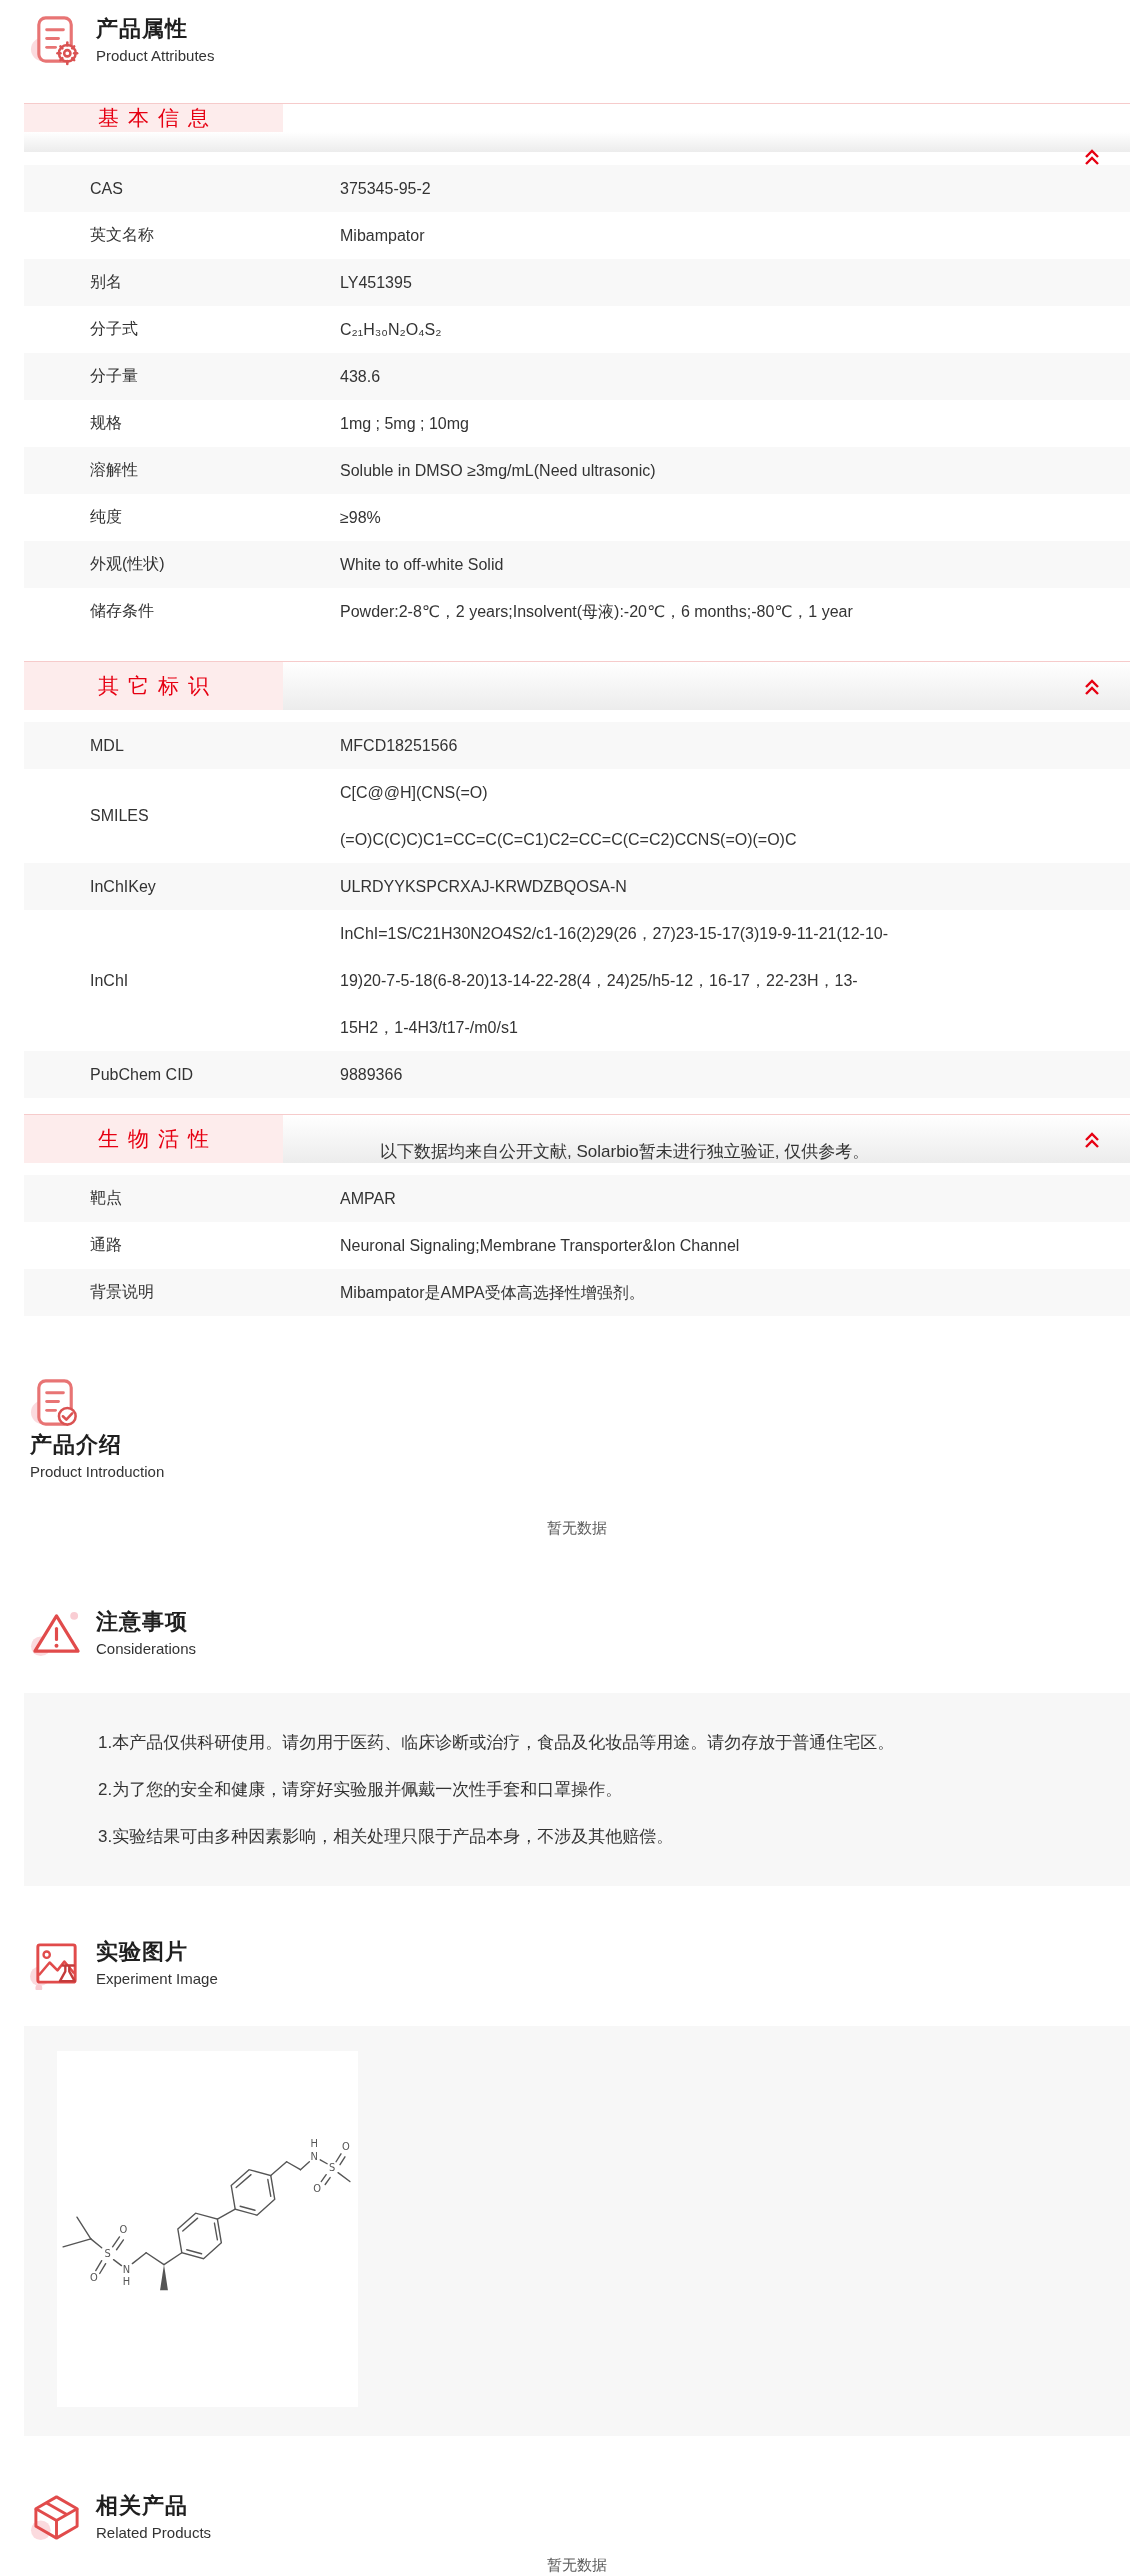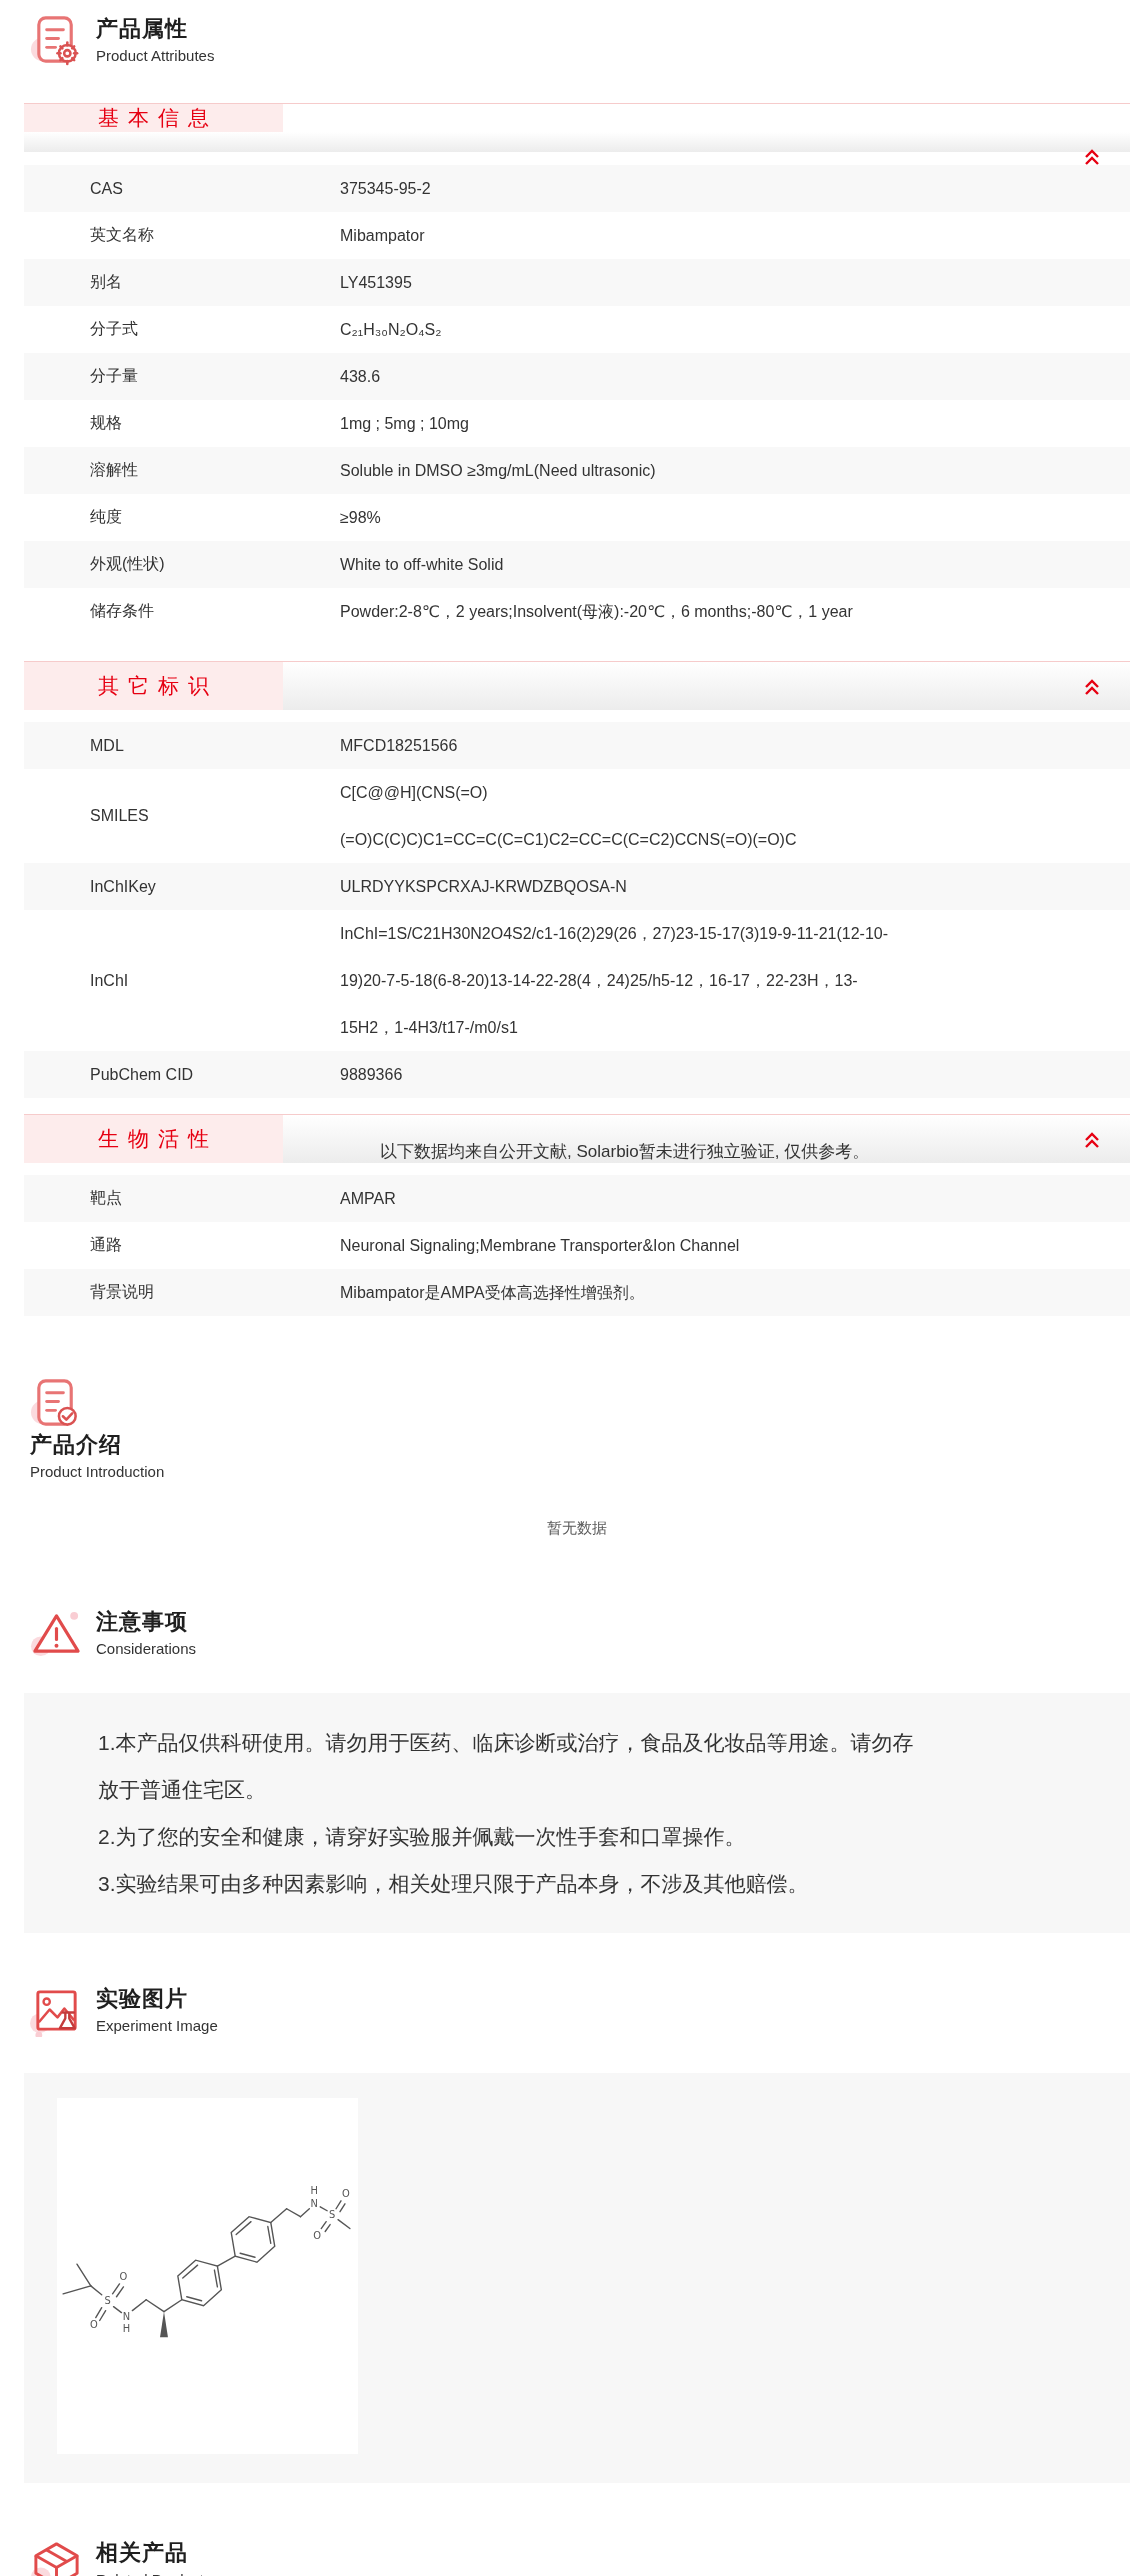--- a/index.html
+++ b/index.html
@@ -40,21 +40,21 @@
 
   .m-top26 { margin-top:26px; }
   .m-top16 { margin-top:16px; }
 
   .empty-data { text-align:center; font-size:15px; color:#5a5a5a; }
 
   
   .warn-box {
     margin-top:33px; background:#f7f7f7;
     padding:26px 198px 26px 74px;
-    font-size:21px; line-height:47px; color:#333; white-space:pre-line;
+    font-size:17px; line-height:47px; color:#333; white-space:pre-line;
   }
 
   
   .exp-area { margin-top:36px; background:#f7f7f7; height:410px; padding:25px 0 0 33px; }
   .exp-card { width:301px; height:356px; background:#fff; }
 
   svg { display:block; }
 </style>
 </head>
 <body>

